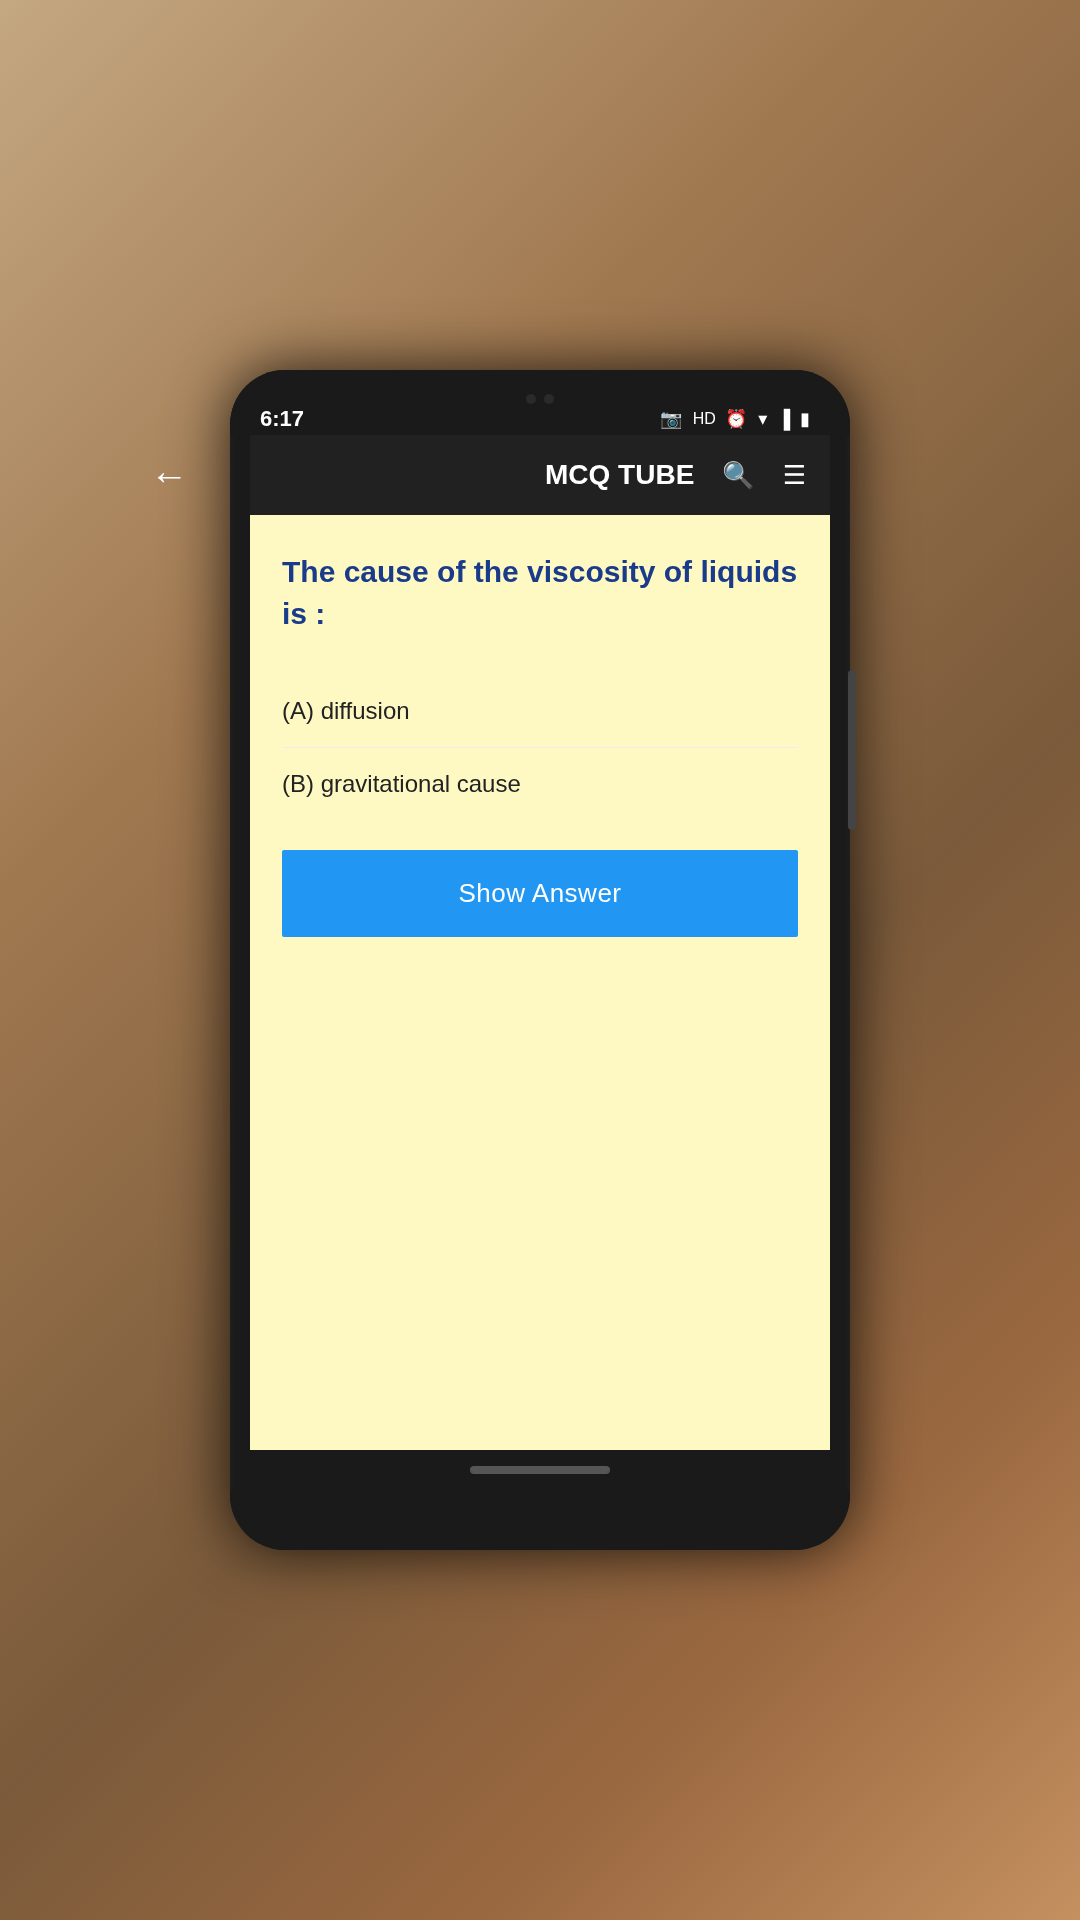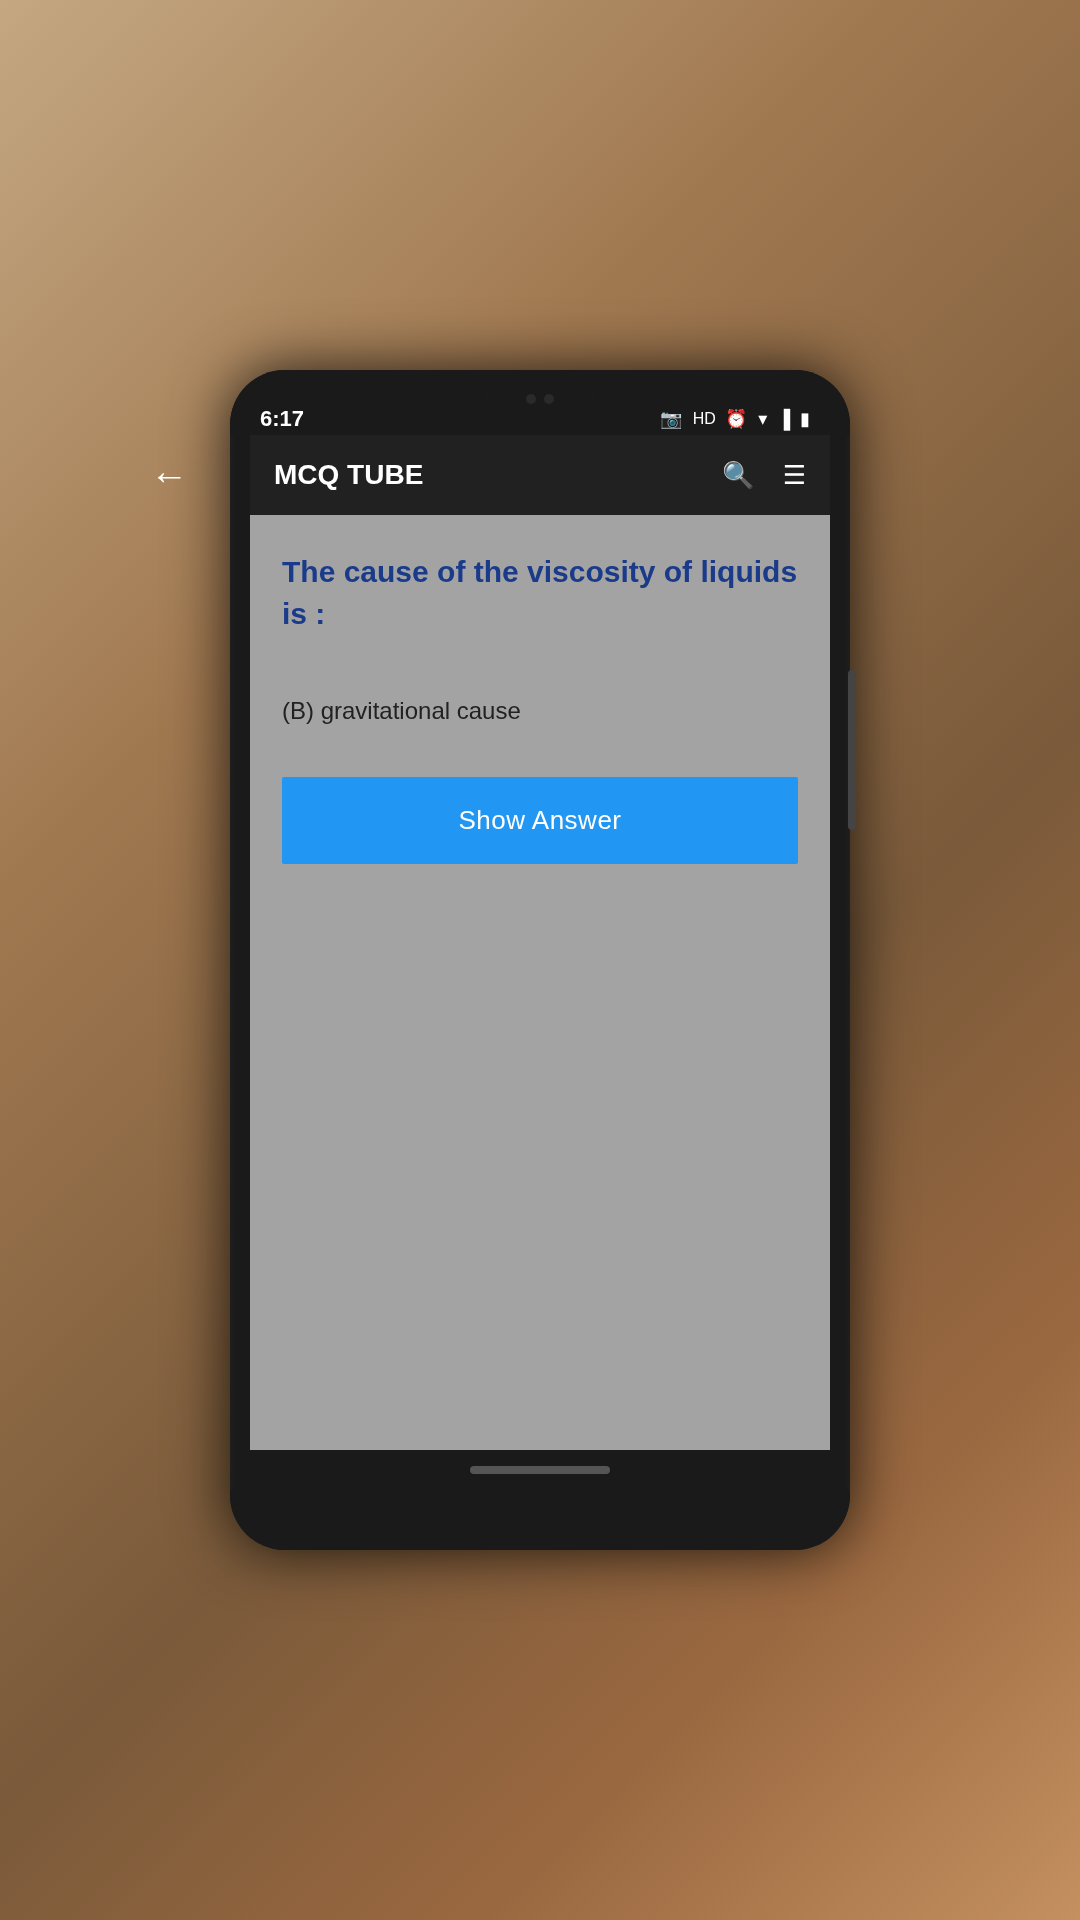--- a/index.html
+++ b/index.html
@@ -98,33 +98,34 @@
       align-items: center;
       padding: 0 24px;
       flex-shrink: 0;
     }
 
     .app-title {
       color: white;
       font-size: 28px;
       font-weight: bold;
       flex: 1;
+      text-align: right;
     }
 
     .header-icon {
       color: white;
       font-size: 26px;
       margin-left: 28px;
       cursor: pointer;
     }
 
     
     .content-area {
       flex: 1;
-      background: #a3a3a3;
+      background: #fef9c3;
       padding: 36px 32px 30px 32px;
       display: flex;
       flex-direction: column;
       overflow: hidden;
     }
 
     .question-text {
       color: #1a3a8a;
       font-size: 30px;
       font-weight: bold;
@@ -245,20 +246,21 @@
     <div class="app-header">
       <span class="app-title">MCQ TUBE</span>
       <span class="header-icon">🔍</span>
       <span class="header-icon">☰</span>
     </div>
 
     <div class="content-area">
 
       <div class="question-text">The cause of the viscosity of liquids is :</div>
 
+      <div class="option-item">(A) diffusion</div>
       <div class="option-item">(B) gravitational cause</div>
 
       <button class="show-answer-btn">Show Answer</button>
 
 
     </div>
 
     <div class="phone-bottom">
       <div class="bottom-pill"></div>
     </div>

